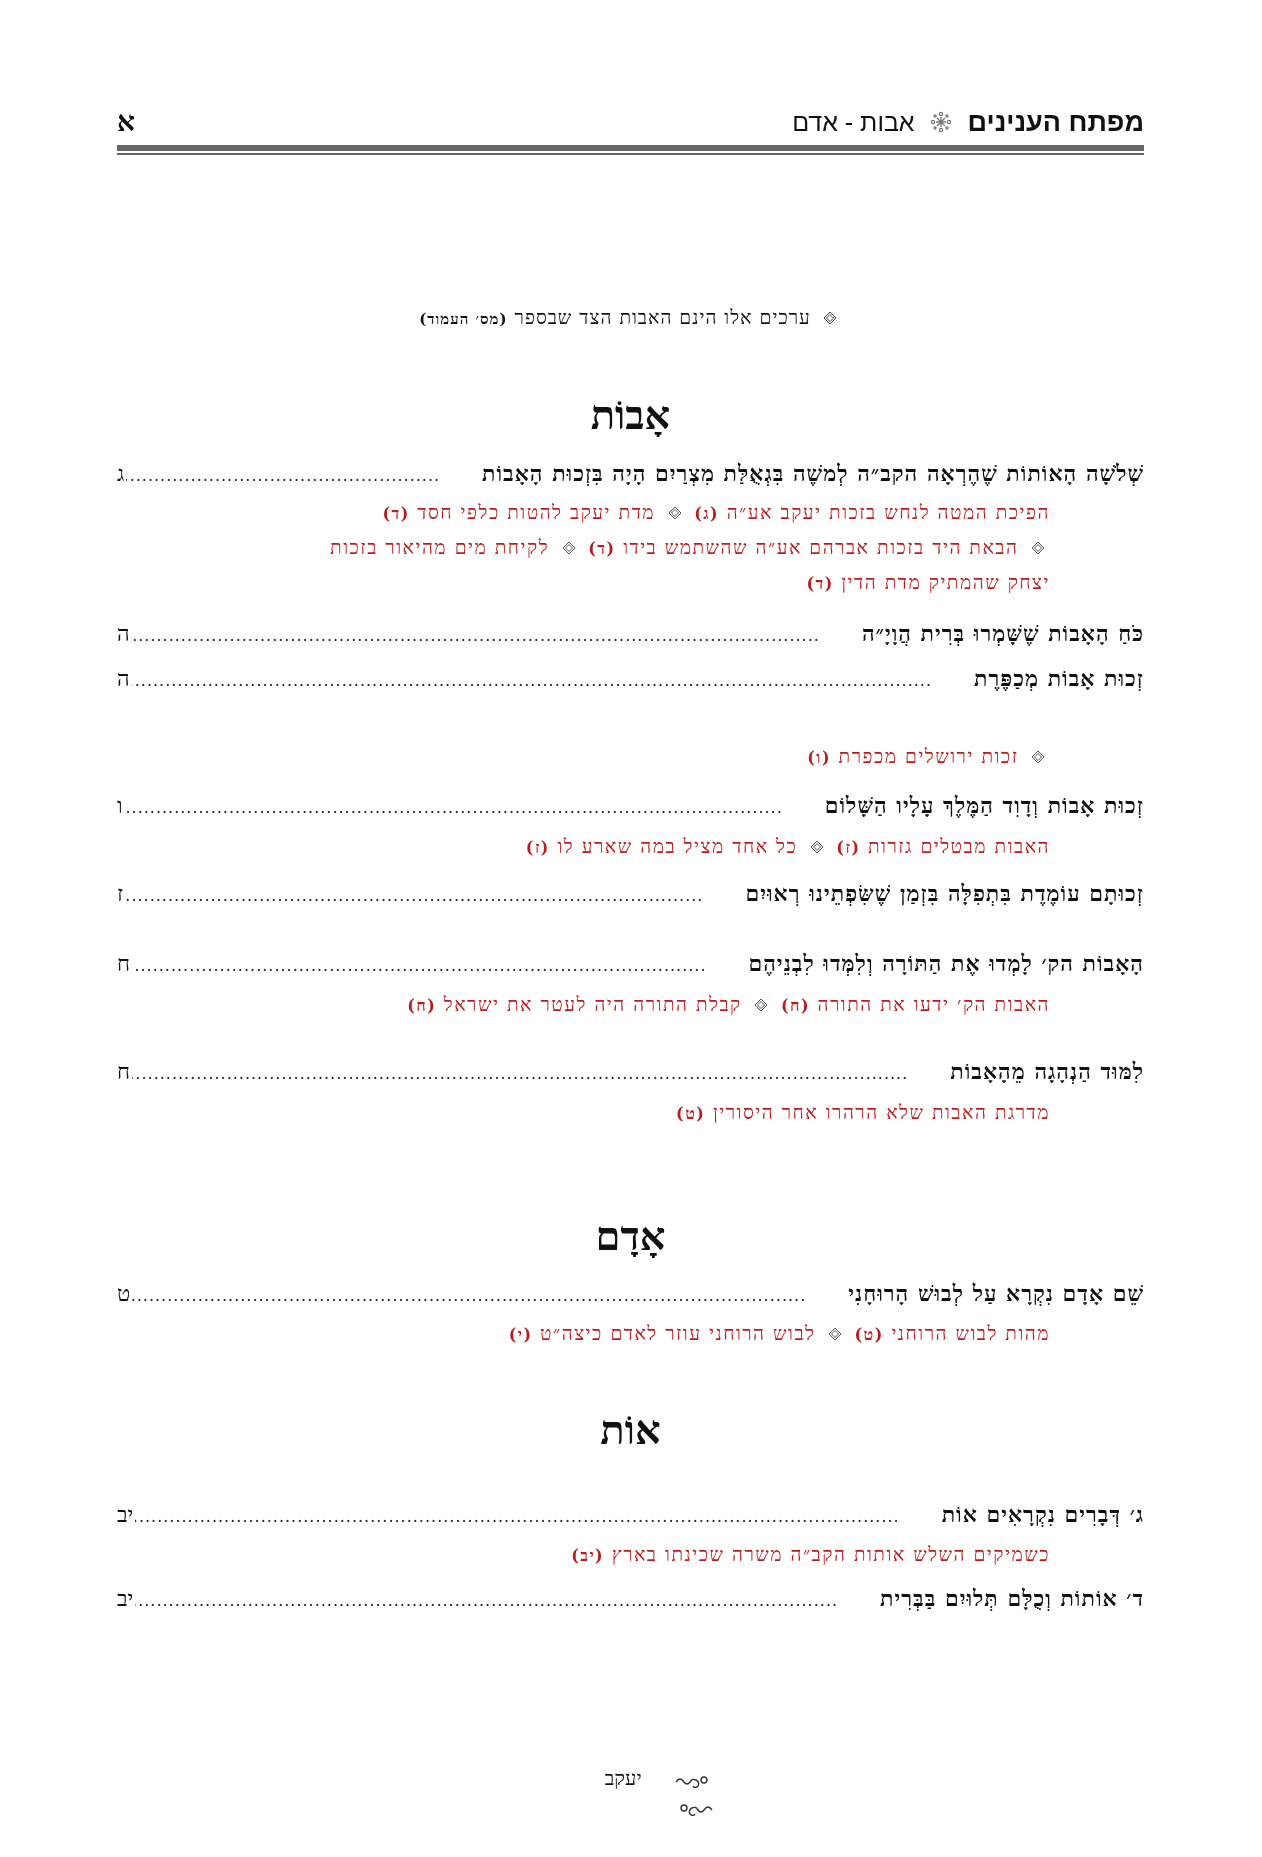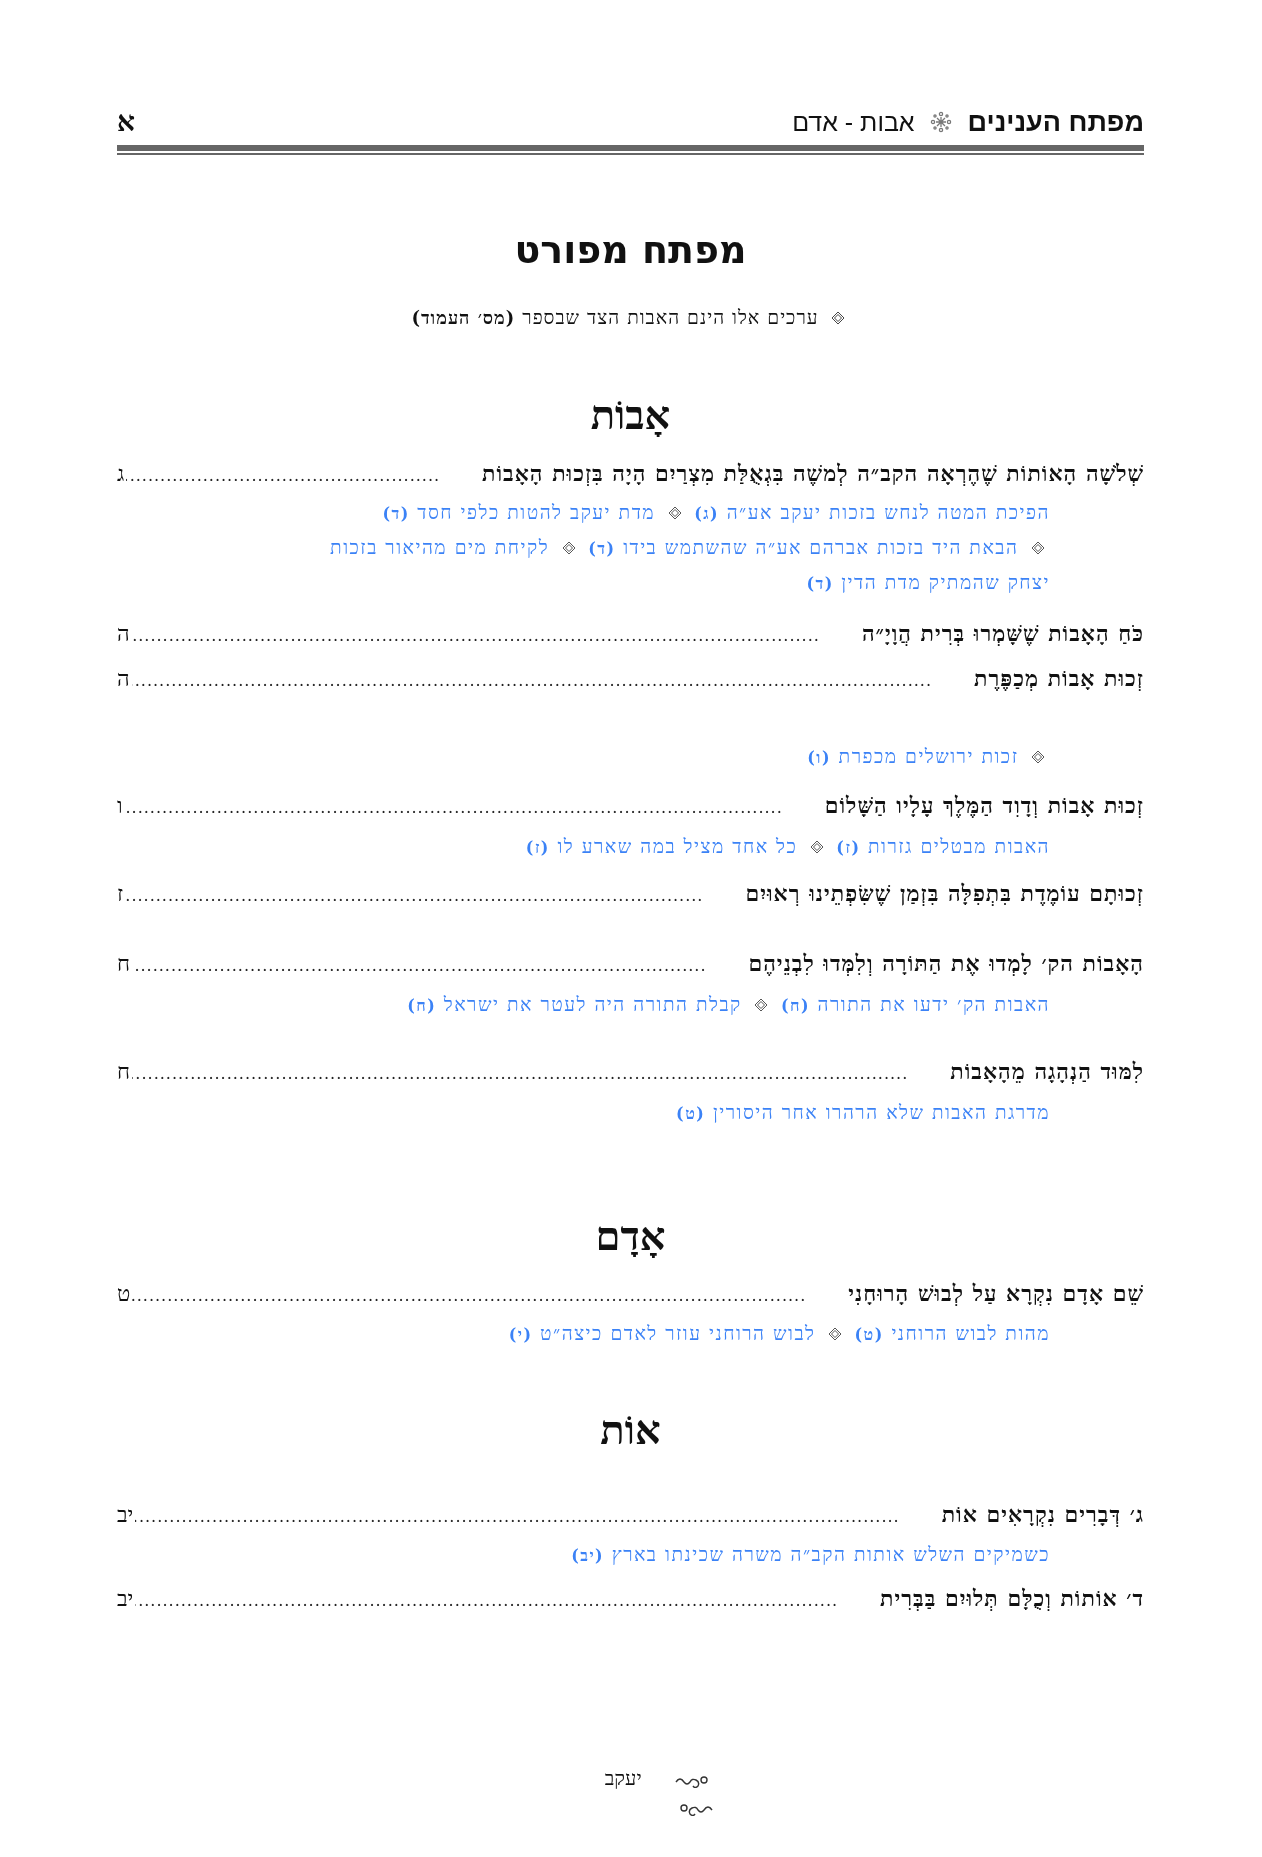--- a/index.html
+++ b/index.html
@@ -16,35 +16,35 @@
   .rh-orn { display:inline-block; width:22px; height:22px; margin:0 8px; vertical-align:-2px; }
   .rh-page { position:absolute; left:0; top:0; font-family:"DejaVu Serif","Liberation Serif",serif;
              font-weight:bold; font-size:28px; line-height:36px; }
   .rule-thick { position:absolute; left:117px; width:1027px; top:145px; height:6px; background:#666; }
   .rule-thin  { position:absolute; left:117px; width:1027px; top:153px; height:2px; background:#666; }
 
   .center { position:absolute; left:117px; width:1027px; text-align:center; direction:rtl; }
   .main-title { top:226px; font-family:"DejaVu Sans","Liberation Sans",sans-serif; font-weight:bold;
                 font-size:38px; line-height:48px; }
   .subtitle { top:303px; font-size:19px; line-height:28px; letter-spacing:1px; }
-  .subtitle .small { font-size:18px; font-weight:bold;margin-top:6px; }
+  .subtitle .small { font-size:15px; font-weight:bold;margin-top:6px; }
   .diamond { display:inline-block; width:12px; height:12px; vertical-align:0px; margin:0 6px; }
 
   .section-head { font-family:"DejaVu Serif","Liberation Serif",serif; font-weight:bold; font-size:40px; line-height:50px; }
 
   .entry { position:absolute; left:117px; width:1027px; height:32px; direction:rtl; display:flex;
            align-items:baseline; }
   .entry .e-title { font-weight:bold; font-size:22px; line-height:32px; white-space:nowrap; letter-spacing:1px;margin-left:40px; }
   .entry .e-dots { flex:1; overflow:hidden; white-space:nowrap; font-size:16px; line-height:32px;
                    margin:0 2px; letter-spacing:1px; color:#222; }
   .entry .e-dots::after { content:"........................................................................................................................................................................................................................"; }
   .entry .e-page { font-size:22px; line-height:32px; white-space:nowrap; }
 
   .sub { position:absolute; right:212px; width:900px; direction:rtl; text-align:right;
-         font-size:19px; line-height:30px; letter-spacing:1.5px; white-space:nowrap; color:#3b82f6; }
+         font-size:19px; line-height:30px; letter-spacing:1.5px; white-space:nowrap; color:#b91c1c; }
   .sub .ref { font-weight:bold; font-size:16px; }
 
   .footer { position:absolute; left:520px; width:220px; top:1764px; text-align:right; direction:rtl;
             font-size:20px; line-height:28px; }
   .flourish { display:inline-block; width:40px; height:16px; vertical-align:middle; margin:0 26px; }
 </style>
 </head>
 <body>
 
 <div class="page">
@@ -65,21 +65,20 @@
             <circle cx="17" cy="17" r="1.1"></circle>
         </g>
       </svg>
       <span class="rh-sub">אבות - אדם</span>
     </div>
     <div class="rh-page">א</div>
   </div>
   <div class="rule-thick"></div>
   <div class="rule-thin"></div>
 
-  <div class="center main-title">מפתח מפורט</div>
   <div class="center subtitle">
     <svg class="diamond" viewBox="0 0 12 12">
       <path d="M6 0 L12 6 L6 12 L0 6 Z" fill="none" stroke="#444" stroke-width="1"></path>
       <path d="M6 2.5 L9.5 6 L6 9.5 L2.5 6 Z" fill="none" stroke="#444" stroke-width="1"></path>
     </svg>
     <span>ערכים אלו הינם האבות הצד שבספר</span>
     <span class="small">(מס׳ העמוד)</span>
   </div>
 
   <div class="center section-head" style="top:390px;">אָבוֹת</div>

